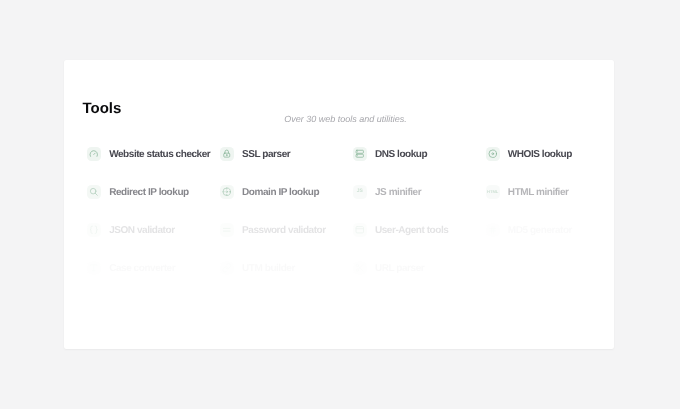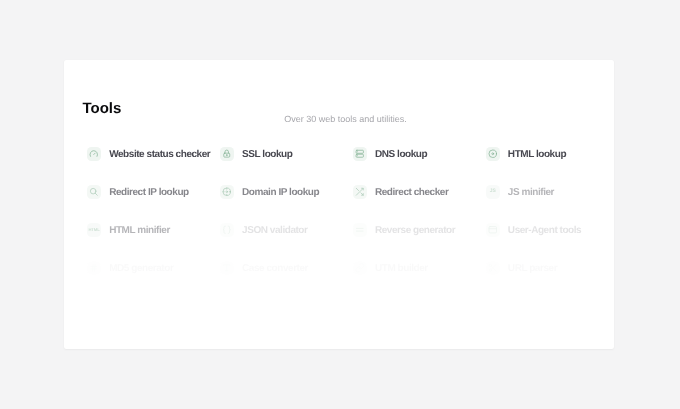--- a/index.html
+++ b/index.html
@@ -16,21 +16,21 @@
     box-shadow:0 1px 2px rgba(24,24,27,0.04), 0 0 1px rgba(24,24,27,0.05);
   }
   .page-title{
     position:absolute;left:6.5px;top:29px;width:550px;
     text-align:left;font-size:15px;font-weight:700;color:#0b0b0d;
     margin:12px;line-height:1;letter-spacing:0px;
   }
   .page-sub{
     position:absolute;left:6.5px;top:55px;width:550px;
     text-align:center;font-size:9px;font-weight:400;color:#a7a7ac;
-    margin:0;line-height:1;
+    margin:0;line-height:1;font-style:italic;
   }
   .grid{
     position:absolute;left:22.9px;top:75.3px;
     display:grid;grid-template-columns:repeat(4,132.9px);
   }
   .tool{
     display:flex;align-items:center;height:38px;
   }
   .tool .ico{
     width:14.3px;height:14.3px;border-radius:4.5px;background:#eff5f1;
@@ -70,71 +70,59 @@
         <span class="lbl">Website status checker</span>
       </div>
       <div class="tool r0">
         <span class="ico">
           <svg viewBox="0 0 24 24" aria-hidden="true">
             <rect x="4.5" y="10.5" width="15" height="10" rx="2.2"></rect>
             <path d="M7.6 10.5V7.2a4.4 4.4 0 0 1 8.8 0v3.3"></path>
             <circle cx="12" cy="15.4" r="1.1"></circle>
           </svg>
         </span>
-        <span class="lbl">SSL lookup</span>
+        <span class="lbl">SSL parser</span>
       </div>
       <div class="tool r0">
         <span class="ico">
           <svg viewBox="0 0 24 24" aria-hidden="true">
             <rect x="2.8" y="3.2" width="18.4" height="7.6" rx="2"></rect>
             <rect x="2.8" y="13.2" width="18.4" height="7.6" rx="2"></rect>
             <path d="M6.2 7h.01M6.2 17h.01"></path>
           </svg>
         </span>
         <span class="lbl">DNS lookup</span>
       </div>
       <div class="tool r0">
         <span class="ico">
           <svg viewBox="0 0 24 24" aria-hidden="true">
             <circle cx="12" cy="12" r="9.5"></circle>
             <circle cx="12" cy="12" r="2.3"></circle>
           </svg>
         </span>
-        <span class="lbl">HTML lookup</span>
+        <span class="lbl">WHOIS lookup</span>
       </div>
       <div class="tool r1">
         <span class="ico">
           <svg viewBox="0 0 24 24" aria-hidden="true">
             <circle cx="10.5" cy="10.5" r="7"></circle>
             <path d="M21 21l-5.4-5.4"></path>
           </svg>
         </span>
         <span class="lbl">Redirect IP lookup</span>
       </div>
       <div class="tool r1">
         <span class="ico">
           <svg viewBox="0 0 24 24" aria-hidden="true">
             <circle cx="12" cy="12" r="9.5"></circle>
             <circle cx="12" cy="12" r="2"></circle>
             <path d="M12 2.5v3M12 18.5v3M2.5 12h3M18.5 12h3"></path>
           </svg>
         </span>
         <span class="lbl">Domain IP lookup</span>
-      </div>
-      <div class="tool r1">
-        <span class="ico">
-          <svg viewBox="0 0 24 24" aria-hidden="true">
-            <path d="M16.5 3.2h4.3v4.3"></path>
-            <path d="M3.2 20.8L20.8 3.2"></path>
-            <path d="M20.8 16.5v4.3h-4.3"></path>
-            <path d="M14.8 14.8l6 6"></path>
-            <path d="M3.2 3.2l6 6"></path>
-          </svg>
-        </span>
-        <span class="lbl">Redirect checker</span>
       </div>
       <div class="tool r2">
         <span class="ico">
           <span class="txt">JS</span>
         </span>
         <span class="lbl">JS minifier</span>
       </div>
       <div class="tool r2">
         <span class="ico">
           <span class="txt sm">HTML</span>
@@ -149,21 +137,21 @@
           </svg>
         </span>
         <span class="lbl">JSON validator</span>
       </div>
       <div class="tool r3">
         <span class="ico">
           <svg viewBox="0 0 24 24" aria-hidden="true">
             <path d="M3.6 8.6h16.8M3.6 15.4h16.8"></path>
           </svg>
         </span>
-        <span class="lbl">Reverse generator</span>
+        <span class="lbl">Password validator</span>
       </div>
       <div class="tool r3">
         <span class="ico">
           <svg viewBox="0 0 24 24" aria-hidden="true">
             <rect x="2.6" y="4" width="18.8" height="16" rx="2.6"></rect>
             <path d="M2.6 9.4h18.8"></path>
           </svg>
         </span>
         <span class="lbl">User-Agent tools</span>
       </div>

